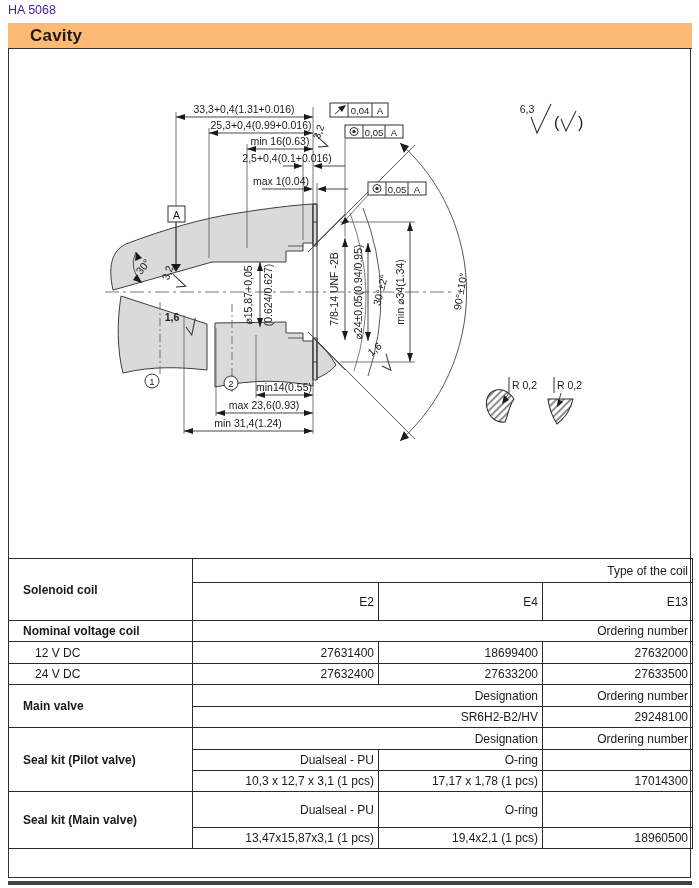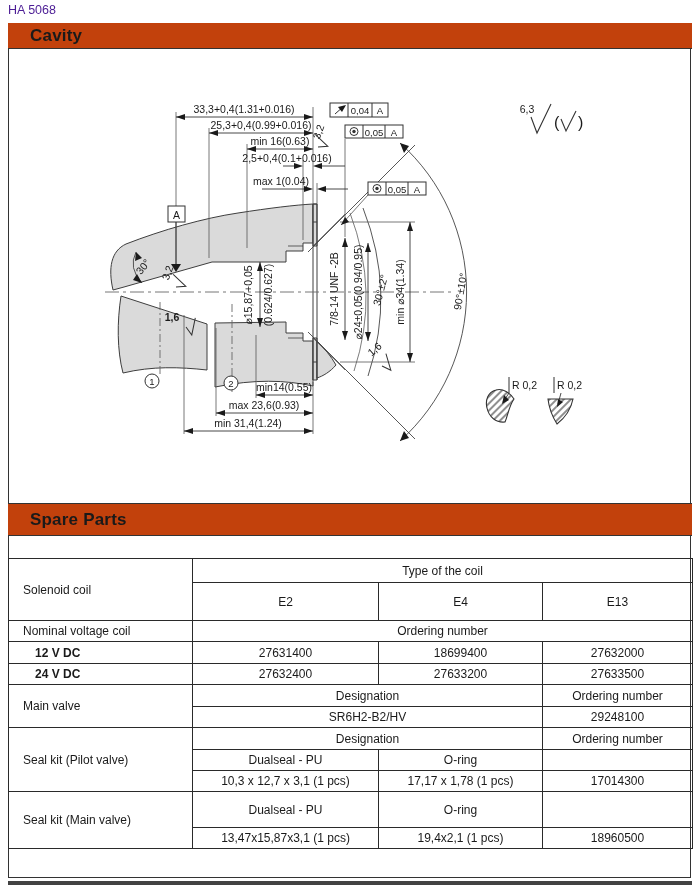--- a/index.html
+++ b/index.html
@@ -1,36 +1,36 @@
 <!DOCTYPE html>
 <html><head>
 <meta charset="utf-8">
 <style>
   html,body{margin:0;padding:0;background:#fff;}
   .page{position:relative;width:699px;height:888px;background:#fff;overflow:hidden;
         font-family:"Liberation Sans",sans-serif;color:#1a1a1a;}
   .doc-number{position:absolute;left:8px;top:3px;font-size:12.5px;color:#4c1d95;}
   .frame{position:absolute;left:8px;top:23px;width:681px;height:853px;border:1.5px solid #333;}
-  .band{position:absolute;left:8px;width:684px;box-sizing:border-box;background:#c2410c;}
+  .band{position:absolute;left:8px;width:684px;box-sizing:border-box;background:#fdba74;}
   .cavity-band{top:23px;height:26px;border-bottom:1.3px solid #333;}
   .band .title{position:absolute;left:22px;top:0;bottom:0;display:flex;align-items:center;
                font-size:17px;font-weight:bold;letter-spacing:.2px;}
   .cavity-band .subtitle{position:absolute;left:80px;right:0;top:0;bottom:0;display:flex;
                align-items:center;justify-content:center;font-size:11.5px;}
   .spare-band{top:503px;height:33px;border-top:1.3px solid #333;border-bottom:1.3px solid #333;}
   svg.drawing{position:absolute;left:8px;top:49px;}
   svg text{font-family:"Liberation Sans",sans-serif;fill:#1a1a1a;}
   .t-dim{font-size:10.5px;}
   .t-sm{font-size:9.5px;}
   table.parts{position:absolute;left:8px;top:558px;width:684px;border-collapse:collapse;
               table-layout:fixed;font-size:12px;}
-  table.parts td{border:1.4px solid #2a2a2a;padding:0 4px;text-align:center;
+  table.parts td{border:1.4px solid #2a2a2a;padding:0 4px;text-align:right;
                  overflow:hidden;white-space:nowrap;}
-  table.parts td.lbl{text-align:left;padding-left:14px;font-weight:normal;}
-  table.parts td.sub{text-align:left;padding-left:26px;font-weight:bold;}
+  table.parts td.lbl{text-align:left;padding-left:14px;font-weight:bold;}
+  table.parts td.sub{text-align:left;padding-left:26px;font-weight:normal;}
   .bottom-rule{position:absolute;left:8px;top:881px;width:684px;height:3.5px;background:#424242;}
 </style>
 </head>
 <body>
 
 <div class="page">
 
   <div class="doc-number">HA 5068</div>
   <div class="frame"></div>
 
@@ -244,23 +244,20 @@
     </g>
 
     <g>
       <circle cx="152" cy="381" r="7" fill="#fff" stroke="#333" stroke-width="1"></circle>
       <text class="t-sm" x="152" y="384.5" text-anchor="middle">1</text>
       <circle cx="231" cy="383" r="7" fill="#fff" stroke="#333" stroke-width="1"></circle>
       <text class="t-sm" x="231" y="386.5" text-anchor="middle">2</text>
     </g>
   </svg>
 
-  <div class="band spare-band">
-    <div class="title">Spare Parts</div>
-  </div>
 
   <table class="parts">
     <colgroup>
         <col style="width:184px">
         <col style="width:186px">
         <col style="width:164px">
         <col style="width:150px">
       </colgroup>
     <tbody>
         <tr style="height:24px">

